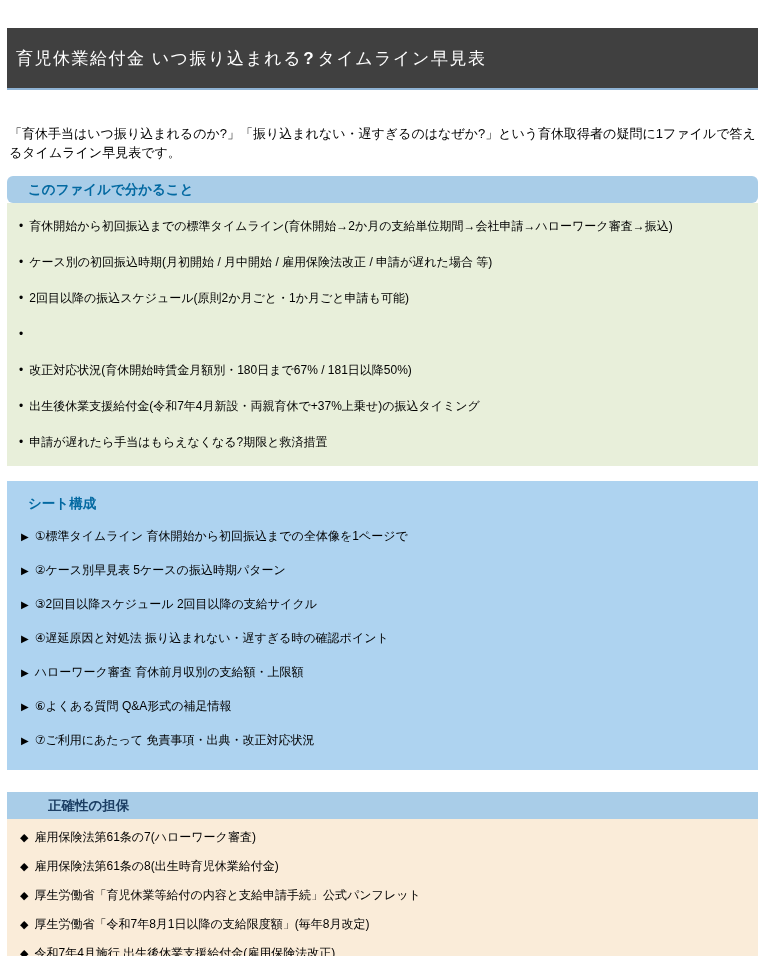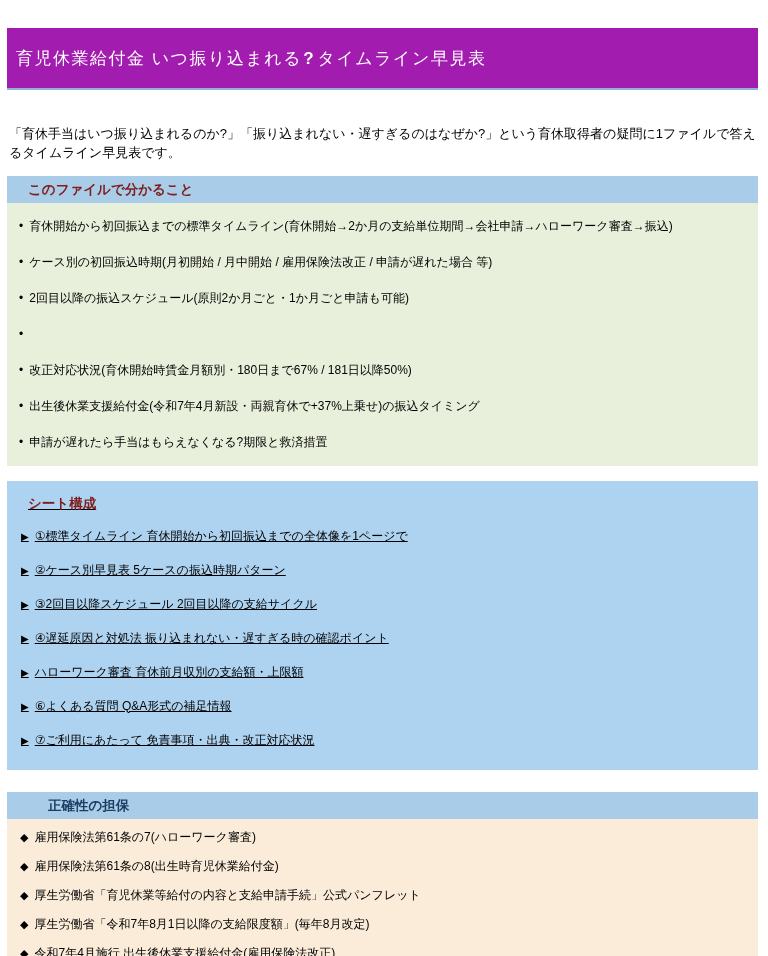--- a/index.html
+++ b/index.html
@@ -11,21 +11,21 @@
   }
   .page {
     width: 768px;
     min-height: 956px;
     box-sizing: border-box;
     padding: 28px 10px 14px 7px;
     background: #ffffff;
   }
   
   .title-bar {
-    background: #a21caf;
+    background: #404040;
     border-bottom: 2px solid #8fb3d4;
     height: 60px;
     display: flex;
     align-items: center;
     padding-left: 9px;
   }
   .title-bar .title-text {
     color: #ffffff;
     font-size: 17px;
     letter-spacing: 1.5px;
@@ -45,21 +45,21 @@
   }
   
   .section { margin-top: 14px; }
   .section-header {
     background: #a9cde8;
     font-size: 13.5px;
     font-weight: bold;
     padding: 6px 8px 5px 21px;
     line-height: 16px;
   }
-  .overview .section-header, .sheets-heading { color: #7f1d1d; }
+  .overview .section-header, .sheets-heading { color: #0369a1; border-radius: 6px; }
   .accuracy .section-header { color: #1c3e63; padding-left: 41px; }
 
   .section-body { padding: 5px 0 6px 0; }
   .item {
     display: flex;
     align-items: flex-start;
     font-size: 12px;
     line-height: 15px;
     padding: 10px 6px 10px 12px;
   }
@@ -69,21 +69,20 @@
   }
   
   .overview .section-body { background: #e8efda; }
   .overview .item { padding: 10.5px 4px 10.5px 12px; }
   .overview .bullet { font-size: 12px; }
   
   .sheets {
     margin-top: 15px;
     background: #aed3f0;
     padding: 12px 16px 13px 0;
-    text-decoration: underline;
   }
   .sheets-heading {
     font-size: 13.5px;
     font-weight: bold;
     padding: 2px 8px 6px 21px;
   }
   .sheets .item { padding: 9.5px 6px 9.5px 14px; }
   .sheets .bullet { font-size: 10px; line-height: 15px; }
   
   .accuracy { margin-top: 22px; }

